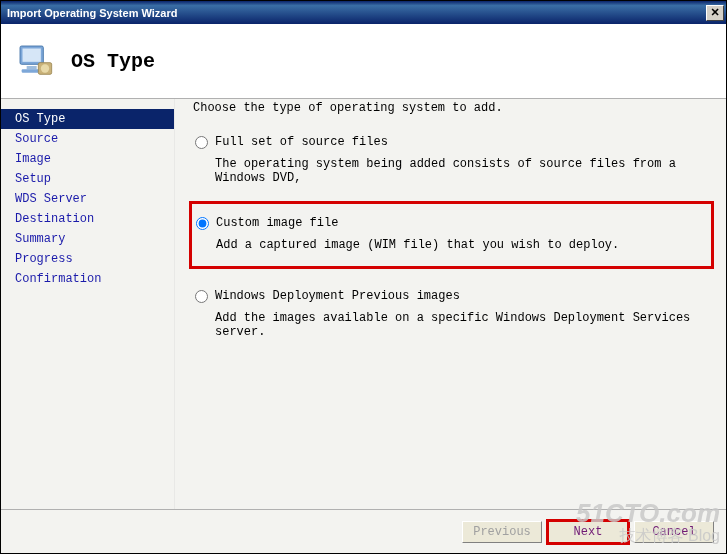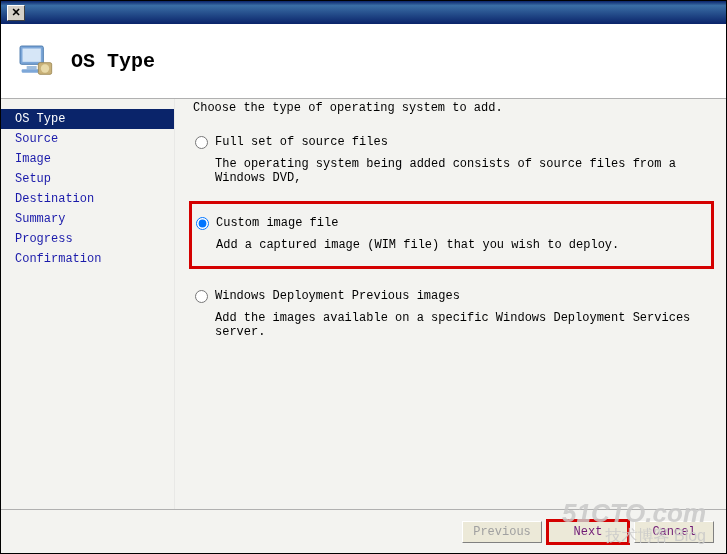--- a/index.html
+++ b/index.html
@@ -133,36 +133,37 @@
   .btn.disabled {
     color: #a0a0a0;
     cursor: default;
   }
   .btn.highlighted {
     outline: 3px solid #d40000;
     outline-offset: -1px;
   }
   .watermark {
     position: absolute;
-    right: 20px;
+    right: 6px;
     bottom: 8px;
     color: rgba(200,200,200,0.85);
     font-family: Arial, sans-serif;
     pointer-events: none;
     text-align: right;
     line-height: 1.1;
   }
   .watermark .big { font-size: 26px; font-weight: bold; font-style: italic; }
   .watermark .sm { font-size: 16px; }
   input[type=radio] { margin: 0; }
 </style>
 </head>
 <body>
 
 <div class="titlebar">
+  <span>Import Operating System Wizard</span>
   <div class="close-btn">
     <span>✕</span>
   </div>
 </div>
 
 <div class="header-area">
   <svg class="os-icon" viewBox="0 0 48 48">
     <rect x="6" y="6" width="28" height="22" rx="2" fill="#7da7d8" stroke="#3a6ea5"></rect>
     <rect x="9" y="9" width="22" height="16" fill="#d6e6f7"></rect>
     <rect x="14" y="30" width="12" height="4" fill="#9fbddd"></rect>
@@ -173,20 +174,21 @@
   <div class="page-title">OS Type</div>
 </div>
 
 <div class="body-area">
 
   <div class="sidebar">
     <div class="sidebar-item selected">OS Type</div>
     <div class="sidebar-item">Source</div>
     <div class="sidebar-item">Image</div>
     <div class="sidebar-item">Setup</div>
+    <div class="sidebar-item">WDS Server</div>
     <div class="sidebar-item">Destination</div>
     <div class="sidebar-item">Summary</div>
     <div class="sidebar-item">Progress</div>
     <div class="sidebar-item">Confirmation</div>
   </div>
 
   <div class="main">
     <div class="instruction">Choose the type of operating system to add.</div>
 
     <div class="radio-row">

